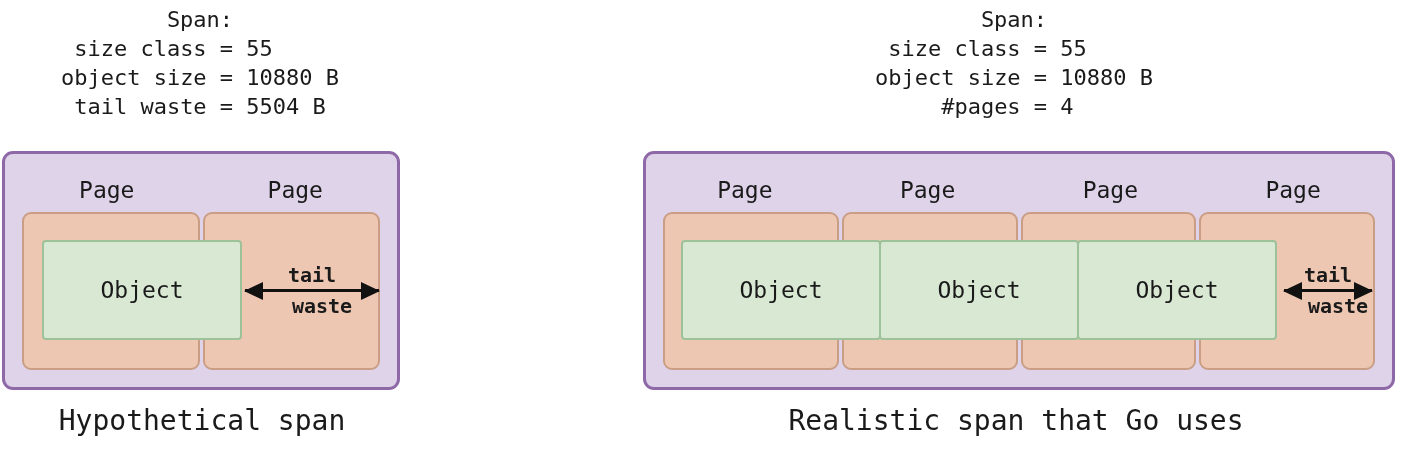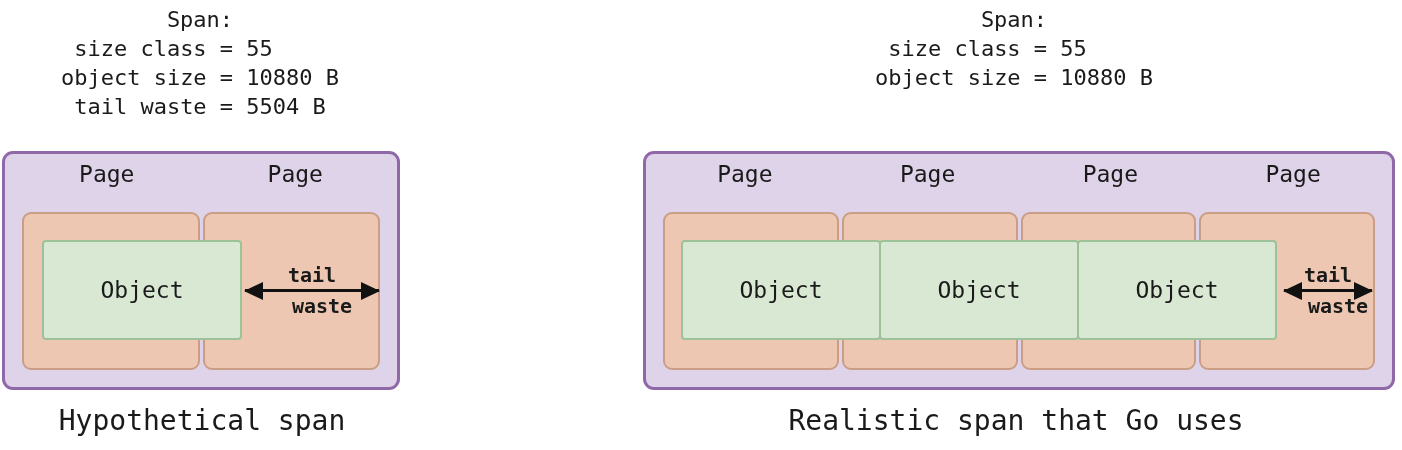--- a/index.html
+++ b/index.html
@@ -21,21 +21,21 @@
   .info-inner{display:inline-block;text-align:left;}
   .info-title{text-align:center;line-height:29px;white-space:pre;}
   .info-line{white-space:pre;line-height:29px;}
   
   .span-box{
     position:absolute;height:239px;
     background:var(--span-fill);
     border:3px solid var(--span-border);
     border-radius:11px;
   }
-  .labels-row{position:absolute;left:17px;top:4px;height:32px;display:flex;gap:19px;}
+  .labels-row{position:absolute;left:17px;top:20px;height:32px;display:flex;gap:19px;}
   .page-label{flex:1;text-align:center;line-height:32px;font-size:23px;}
   .pages-row{position:absolute;left:17px;top:58px;height:158px;display:flex;gap:3px;}
   .page{
     flex:1;background:var(--page-fill);
     border:2px solid var(--page-border);
     border-radius:9px;
   }
   .objects-row{position:absolute;top:86px;height:100px;display:flex;}
   .object{
     width:200px;height:100px;flex:0 0 auto;
@@ -108,20 +108,21 @@
     <div class="tail-text bottom">waste</div>
   </div>
 
   <div class="caption" id="caption-left">Hypothetical span</div>
 
   <div class="info" id="info-right">
     <div class="info-inner">
       <div class="info-title">Span:</div>
       <div class="info-line"> size class = 55</div>
       <div class="info-line">object size = 10880 B</div>
+      <div class="info-line">     #pages = 4</div>
     </div>
   </div>
 
   <div class="span-box" id="span-right">
     <div class="labels-row" style="width:712px;">
       <div class="page-label">Page</div>
       <div class="page-label">Page</div>
       <div class="page-label">Page</div>
       <div class="page-label">Page</div>
     </div>

